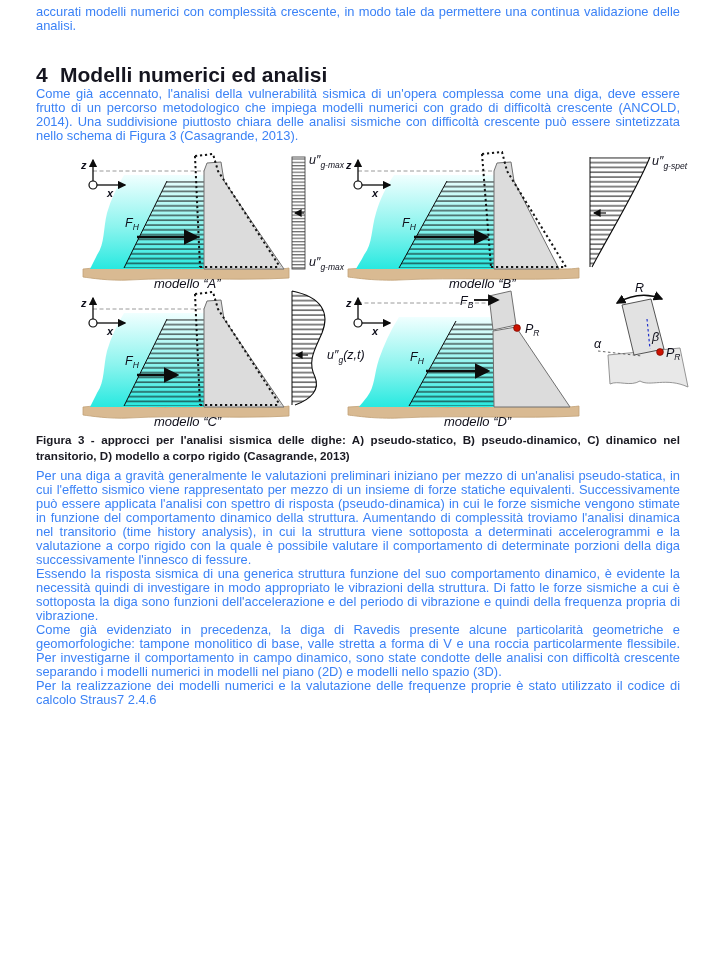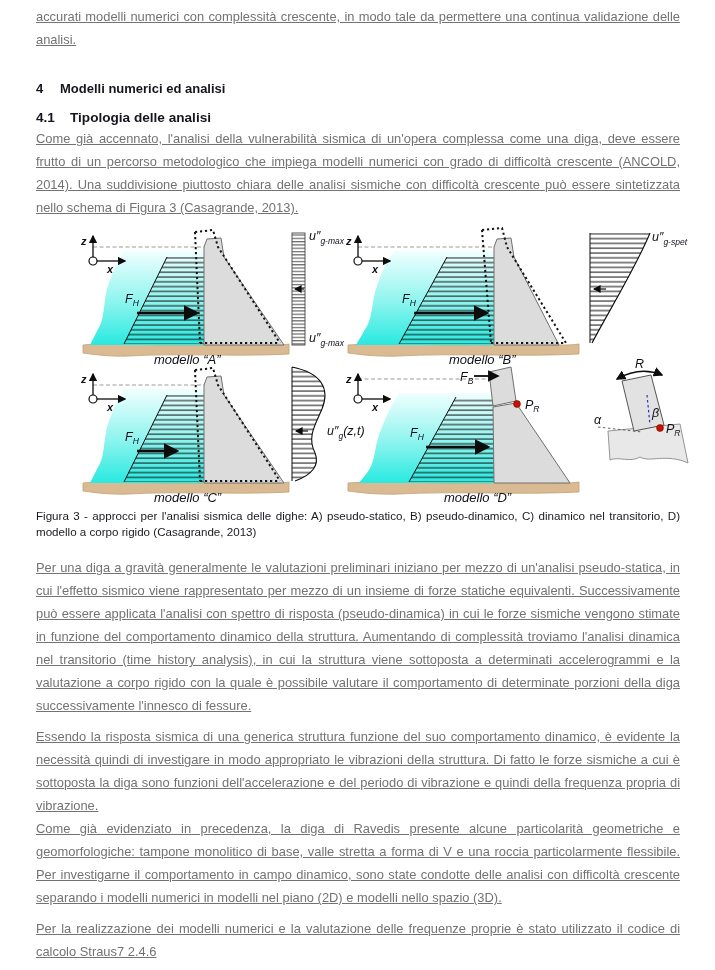--- a/index.html
+++ b/index.html
@@ -1,45 +1,44 @@
 <!DOCTYPE html>
 <html><head>
 <meta charset="utf-8">
 <style>
   html,body{margin:0;padding:0;}
   body{
     width:715px;height:970px;background:#ffffff;overflow:hidden;
     font-family:"Liberation Sans",sans-serif;color:#1d1d26;
   }
   .content{padding:5px 35px 0 36px;}
-  p.body{font-size:12.9px;line-height:23px;text-align:justify;margin:0;color:#737373;text-decoration:underline;}
-  p.body.cont{margin-top:8px;}
-  h1.sec{font-size:13px;font-weight:bold;margin:30px 0 0 0;color:#15151f;}
+  p.body{font-size:12.9px;line-height:14px;text-align:justify;margin:0;color:#3b82f6;}
+  p.body.cont{margin-top:0;}
+  h1.sec{font-size:21px;font-weight:bold;margin:30px 0 0 0;color:#15151f;}
   h1.sec .num{display:inline-block;min-width:24px;}
   h2.sub{font-size:13.6px;font-weight:bold;margin:14px 0 2px 0;color:#15151f;}
   h2.sub .num{display:inline-block;min-width:34px;}
   .figwrap{margin:6px 0 0 18px;}
   svg.fig{display:block;}
-  .caption{font-size:11.6px;font-weight:normal;line-height:15.5px;text-align:justify;margin:3px 0 17px 0;color:#1a1a22;}
+  .caption{font-size:11.6px;font-weight:bold;line-height:15.5px;text-align:justify;margin:3px 0 6px 0;color:#1a1a22;}
   
   .lbl{font:italic 12.5px "Liberation Sans",sans-serif;fill:#10101c;}
   .lbl .s{font-size:8.5px;}
   .mlab{font:italic 13px "Liberation Sans",sans-serif;fill:#10101c;}
   .axlab{font:italic bold 11px "Liberation Sans",sans-serif;fill:#10101c;}
 </style>
 </head>
 <body>
 
 <div class="content">
 
   <p class="body">accurati modelli numerici con complessità crescente, in modo tale da permettere una continua validazione delle analisi.</p>
 
   <h1 class="sec"><span class="num">4</span><span>Modelli numerici ed analisi</span></h1>
 
-  <h2 class="sub"><span class="num">4.1</span><span>Tipologia delle analisi</span></h2>
 
   <p class="body">Come già accennato, l'analisi della vulnerabilità sismica di un'opera complessa come una diga, deve essere frutto di un percorso metodologico che impiega modelli numerici con grado di difficoltà crescente (ANCOLD, 2014). Una suddivisione piuttosto chiara delle analisi sismiche con difficoltà crescente può essere sintetizzata nello schema di Figura 3 (Casagrande, 2013).</p>
 
   <div class="figwrap">
   <svg class="fig" width="640" height="280" viewBox="0 0 640 280">
     <defs>
       <linearGradient id="wg" x1="0" y1="0" x2="0" y2="1">
         <stop offset="0" stop-color="#f0ffff"></stop>
         <stop offset="0.55" stop-color="#8cf4ee"></stop>
         <stop offset="1" stop-color="#28e9e0"></stop>

